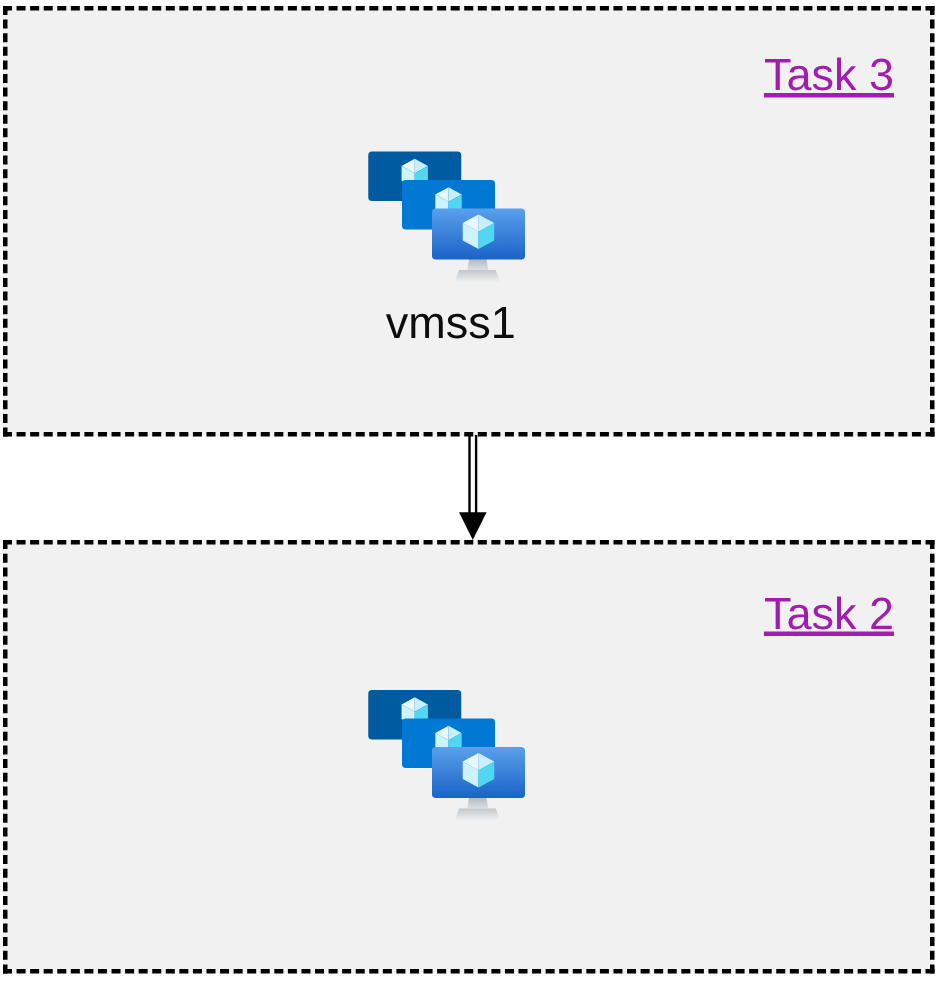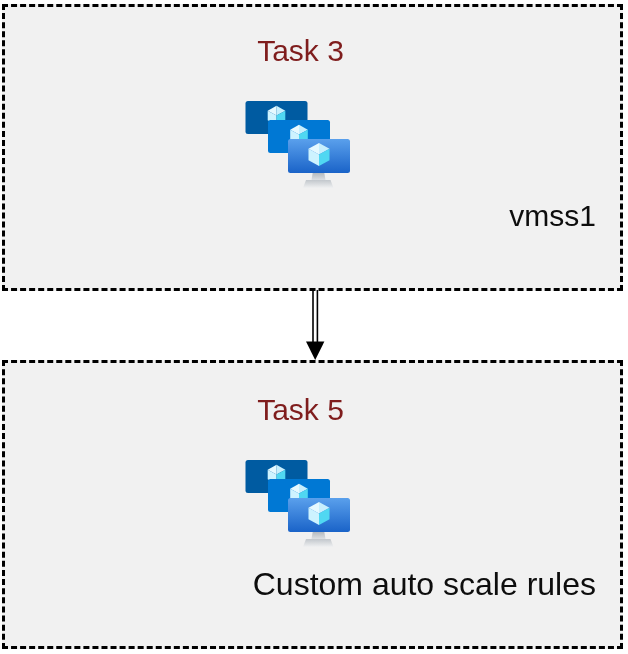--- a/index.html
+++ b/index.html
@@ -18,42 +18,43 @@
     width: 615px;
     background: #f1f1f1;
     border: 3px dashed #000000;
   }
   #task3-panel { top: 4px;   height: 281px; }
   #task4-panel { top: 360px; height: 283px; }
 
   .panel-title {
     position: absolute;
     left: 0; right: 24px;
-    text-align: center;
+    text-align: right;
     font-size: 30px;
     line-height: 36px;
-    color: #7f1d1d;
+    color: #a21caf;
     white-space: nowrap;
+    text-decoration: underline;
   }
   #task3-panel .panel-title { top: 26px; }
   #task4-panel .panel-title { top: 29px; }
 
   .icon-holder {
     position: absolute;
     left: 50%;
     width: 106px; height: 92px;
     transform: translateX(-68px);
   }
   #task3-panel .icon-holder { top: 91px; }
   #task4-panel .icon-holder { top: 94px; }
 
   .body-line {
     position: absolute;
     left: 0; right: 24px;
-    text-align: right;
+    text-align: center;
     font-size: 30px;
     line-height: 37px;
     color: #0d0d0d;
     white-space: nowrap;
   }
   #task3-panel .line-1 { top: 190px; }
   #task3-panel .line-2 { top: 227px; }
   #task4-panel .line-1 { top: 203px; font-size: 32px; }
 
   .flow-arrow {
@@ -113,22 +114,21 @@
     <div class="body-line line-1">vmss1</div>
   </div>
 
   <svg class="flow-arrow" viewBox="0 0 26 71">
     <line x1="11" y1="0" x2="11" y2="53" stroke="#000000" stroke-width="1.6"></line>
     <line x1="15.4" y1="0" x2="15.4" y2="53" stroke="#000000" stroke-width="1.6"></line>
     <polygon points="13.2,70 4,51.5 22.4,51.5" fill="#000000"></polygon>
   </svg>
 
   <div class="task-panel" id="task4-panel">
-    <div class="panel-title">Task 5</div>
+    <div class="panel-title">Task 2</div>
     <div class="icon-holder">
       <svg width="106" height="92" viewBox="0 0 106 92">
           <use href="#vmss-icon-art"></use>
         </svg>
     </div>
-    <div class="body-line line-1">Custom auto scale rules</div>
   </div>
 
 </div>
 
 </body></html>

